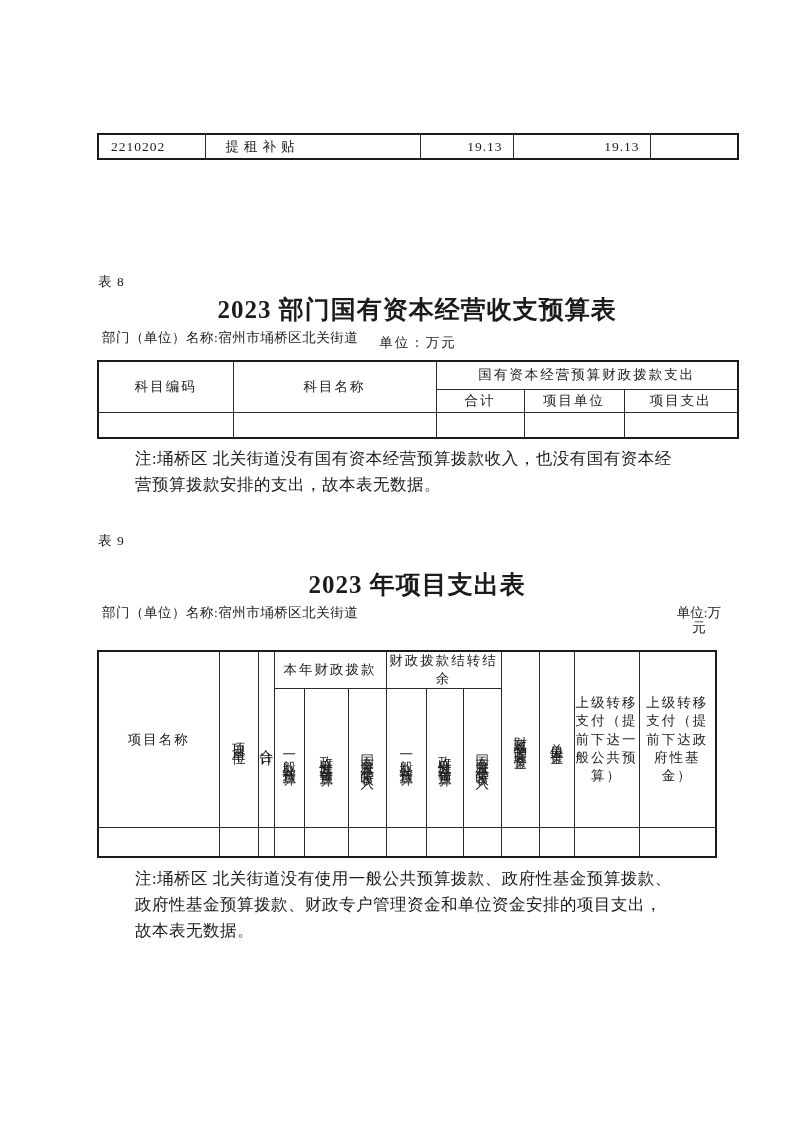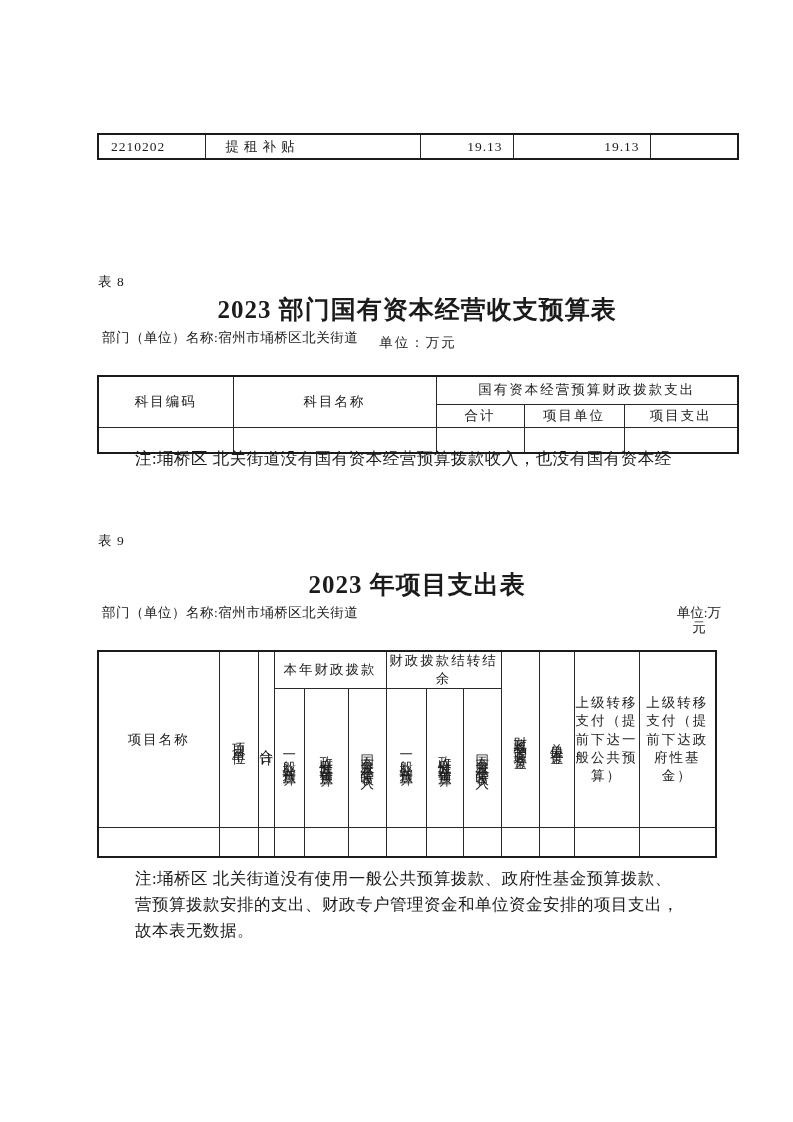--- a/index.html
+++ b/index.html
@@ -23,21 +23,21 @@
   
   .tbl-label{position:absolute;left:98px;font-size:13.5px;letter-spacing:1px;}
   .doc-title{position:absolute;left:97px;width:640px;text-align:center;
              font-size:25px;font-weight:bold;letter-spacing:1px;}
   .dept-line{position:absolute;left:102px;font-size:13.5px;letter-spacing:0.5px;}
   .unit-line8{position:absolute;left:100px;width:636px;text-align:center;
               font-size:13.5px;letter-spacing:2px;}
   .unit-line9{position:absolute;left:672px;width:54px;text-align:center;
               font-size:13.5px;line-height:15px;}
   
-  .tbl8{left:97px;top:375px;width:640px;}
+  .tbl8{left:97px;top:360px;width:640px;}
   .tbl8 td{letter-spacing:2px;}
   .tbl8 .r1{height:28px;}
   .tbl8 .r2{height:23px;}
   .tbl8 .r3{height:26px;}
   
   .tbl9{left:97px;top:650px;width:618px;}
   .tbl9 .r1{height:36px;}
   .tbl9 .r2{height:139px;}
   .tbl9 .r3{height:29px;}
   .tbl9 td{letter-spacing:2px;line-height:1.35;}
@@ -102,20 +102,21 @@
       <td></td>
       <td></td>
       <td></td>
       <td></td>
     </tr>
   </tbody>
     </table>
 
   <div class="note" style="top:446px">
     <div>注:埇桥区 北关街道没有国有资本经营预算拨款收入，也没有国有资本经</div>
+    <div>营预算拨款安排的支出，故本表无数据。</div>
   </div>
 
   <div class="tbl-label" style="top:532px">表 9</div>
   <div class="doc-title" style="top:568px">2023 年项目支出表</div>
   <div class="dept-line" style="top:604px">部门（单位）名称:宿州市埇桥区北关街道</div>
   <div class="unit-line9" style="top:605px">单位:万元</div>
 
   <table class="doc tbl9">
     <colgroup>
       <col style="width:121px">
@@ -165,17 +166,17 @@
           <td></td>
       <td></td>
           <td></td>
       <td></td>
     </tr>
   </tbody>
     </table>
 
   <div class="note" style="top:866px;line-height:26px;">
     <div style="line-height:26px">注:埇桥区 北关街道没有使用一般公共预算拨款、政府性基金预算拨款、</div>
-    <div style="line-height:26px">营预算拨款安排的支出、财政专户管理资金和单位资金安排的项目支出，</div>
+    <div style="line-height:26px">政府性基金预算拨款、财政专户管理资金和单位资金安排的项目支出，</div>
     <div style="line-height:26px">故本表无数据。</div>
   </div>
 
 </div>
 
 </body></html>

